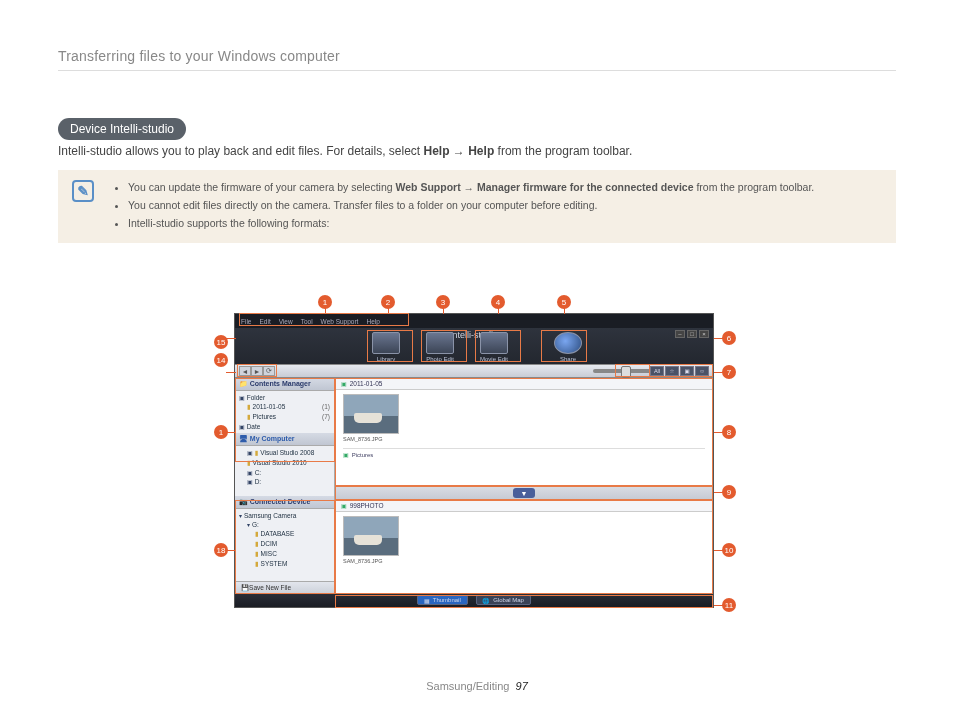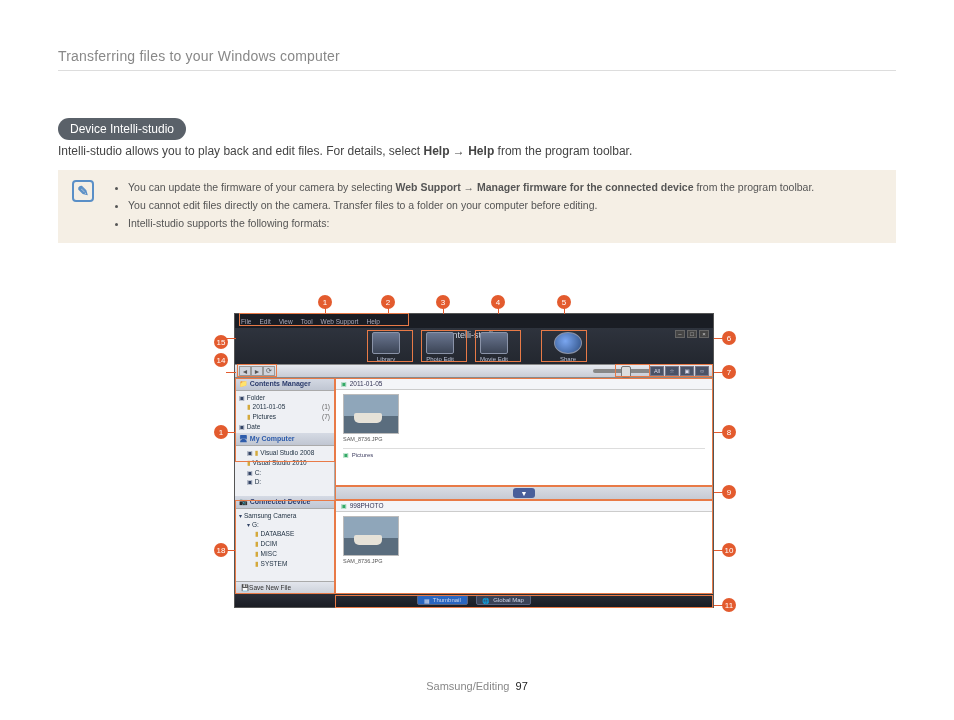--- a/index.html
+++ b/index.html
@@ -357,21 +357,21 @@
   
   .page-footer {
     position: absolute;
     bottom: 28px;
     left: 0; right: 0;
     text-align: center;
     font-size: 11px;
     color: #888;
   }
   .page-footer .sec { color: #888; }
-  .page-footer .num { color: #222; }
+  .page-footer .num { color: #222; font-style: italic; }
 </style>
 </head>
 <body>
 
 <div class="page-header">Transferring files to your Windows computer</div>
 
 <div class="section-pill">Device Intelli-studio</div>
 
 <div class="intro-text">
   <span>Intelli-studio allows you to play back and edit files. For details, select </span><b>Help</b><span> → </span><b>Help</b><span> from the program toolbar.</span>

